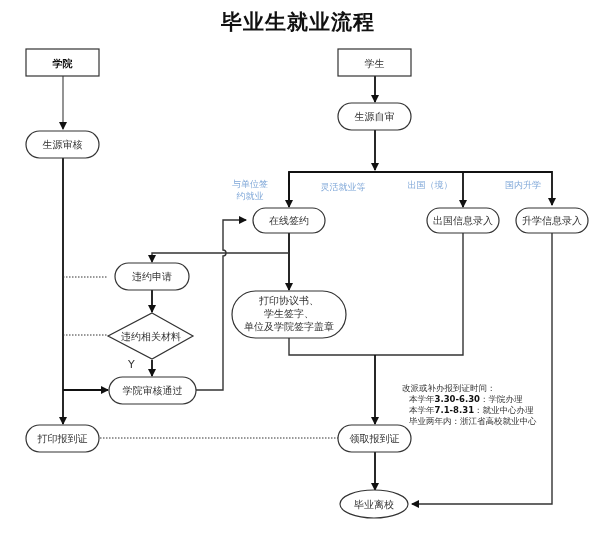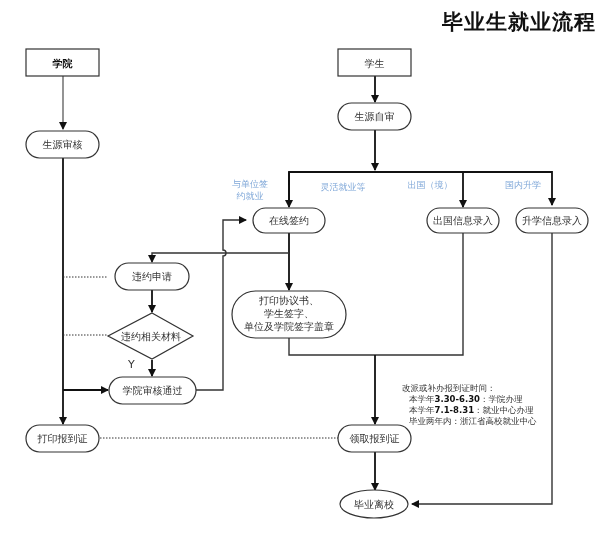--- a/index.html
+++ b/index.html
@@ -1,18 +1,18 @@
 <!DOCTYPE html>
 <html><head>
 <meta charset="utf-8">
 <style>
   html, body { margin:0; padding:0; background:#fff; }
   body { width:608px; height:547px; position:relative; overflow:hidden;
          font-family:"DejaVu Sans", sans-serif; }
-  #title { position:absolute; left:0; width:596px; top:8px; text-align:right;
+  #title { position:absolute; left:0; width:596px; top:8px; text-align:center;
            font-family:"DejaVu Serif", serif; font-weight:bold; font-size:21px;
            color:#111; letter-spacing:1px; }
   svg#flow { position:absolute; left:0; top:0; }
   .node-text { font-family:"DejaVu Sans", sans-serif; font-size:10px; fill:#333; }
   .bold-text { font-weight:bold; fill:#111; }
   .label-blue { font-family:"DejaVu Sans", sans-serif; font-size:9px; fill:#7fa7d8; }
   .note-text { font-family:"DejaVu Sans", sans-serif; font-size:8.5px; fill:#333; }
   .note-bold { font-weight:bold; fill:#111; }
   .line { stroke:#333; stroke-width:1.4; fill:none; }
   .line-thick { stroke:#111; stroke-width:1.8; fill:none; }

